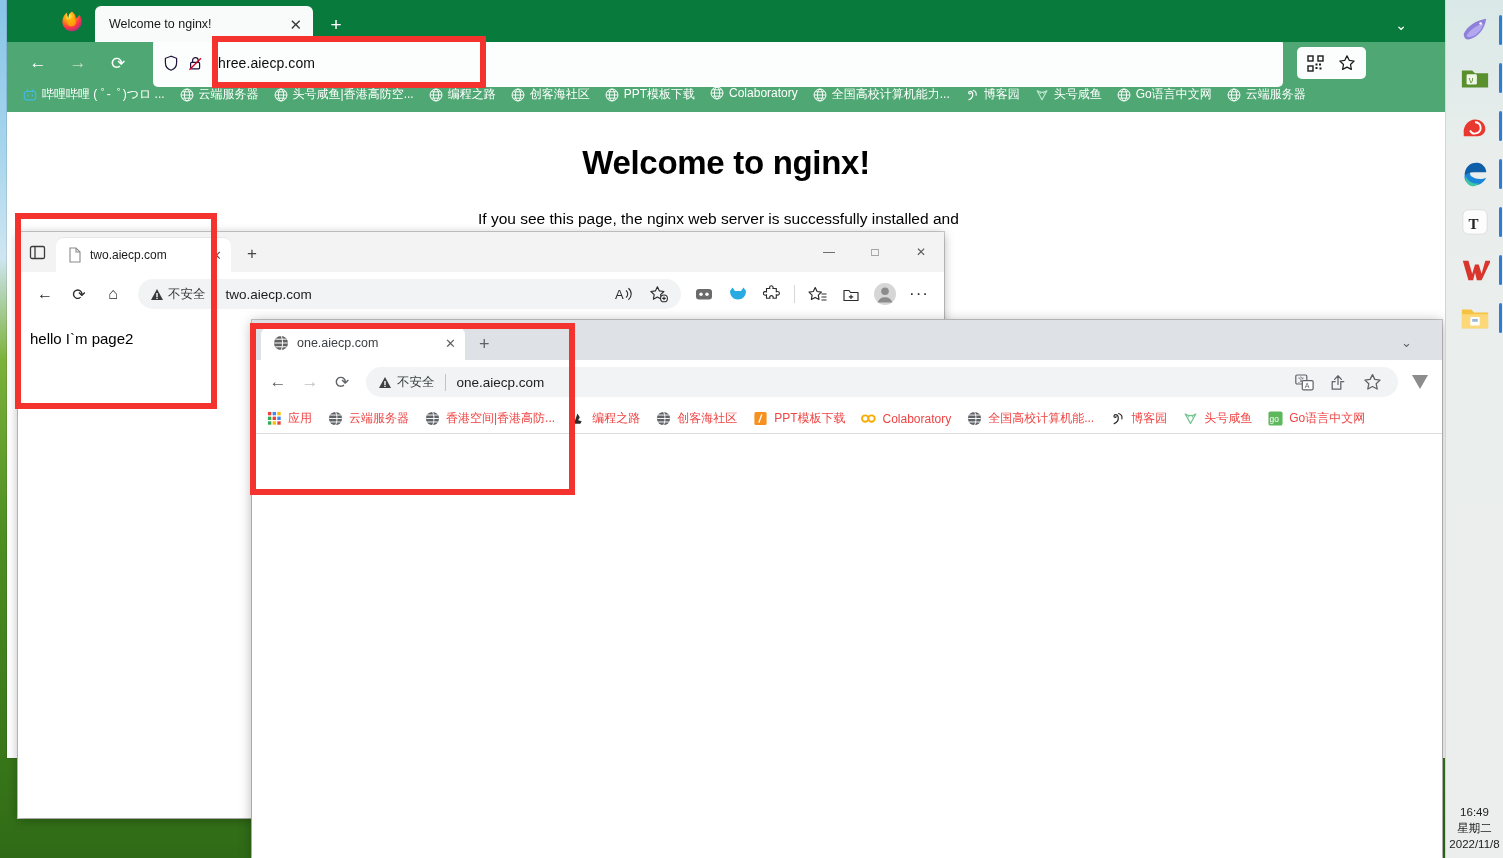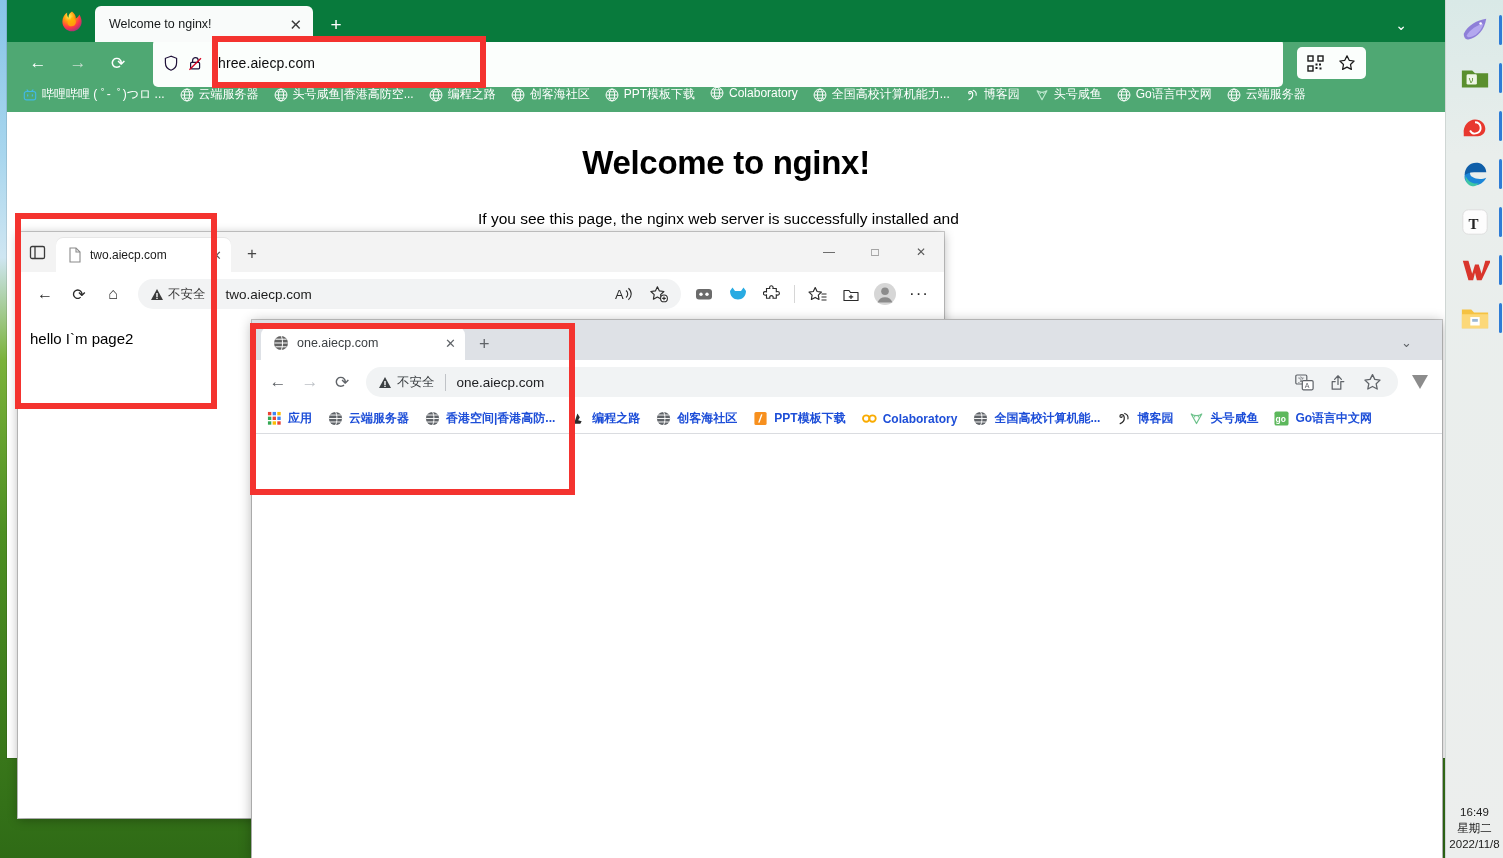--- a/index.html
+++ b/index.html
@@ -235,21 +235,21 @@
   }
   #cr-url { font-size: 13.5px; color: #202124; margin-left: 11px; }
   #cr-endgrp { display: flex; align-items: center; }
   #cr-bookmarks {
     height: 30px; background: #fff; display: flex; align-items: center;
     padding: 0 8px; gap: 2px; overflow: hidden;
     border-bottom: 1px solid #dadce0;
   }
   .cbm {
     display: flex; align-items: center; gap: 6px; padding: 2px 7px;
-    border-radius: 4px; font-size: 12px; color: #1d4ed8; white-space: nowrap; font-weight: bold;
+    border-radius: 4px; font-size: 12px; color: #ef4444; white-space: nowrap;
   }
   .cbm .favi { width: 15px; height: 15px; flex: none; display:block; }
   #cr-content { background: #fff; height: 420px; padding: 14px 0 0 12px; }
 
   
   .redbox {
     position: absolute; border: 6px solid #f4332f;
     pointer-events: none; background: transparent;
   }
   #redbox-ff  { left: 212px; top: 36px;  width: 274px; height: 52px;  z-index: 45; }

